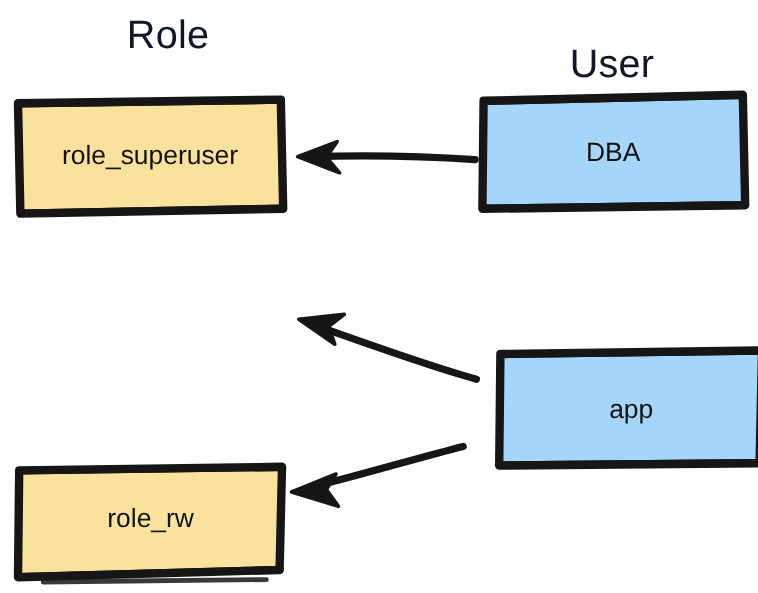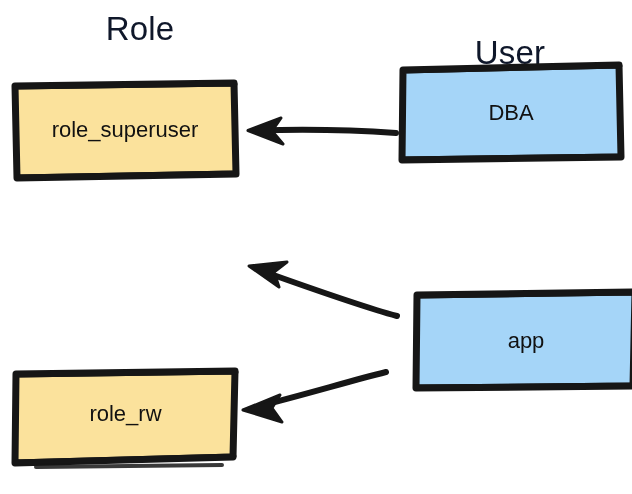--- a/index.html
+++ b/index.html
@@ -87,31 +87,31 @@
   <div class="node" id="node-role-superuser" style="left:12px; top:80px; width:226px; height:100px;">
     <svg width="226" height="100" viewBox="0 0 226 100">
       <path d="M 3 6 L 222 3 L 224 94 L 5 98 Z" fill="#FBE29C" stroke="#161616" stroke-width="7" stroke-linejoin="round" stroke-linecap="round"></path>
       <path d="M 4 7 L 223 4" fill="none" stroke="#161616" stroke-width="5" stroke-linecap="round"></path>
       <path d="M 6 97 L 221 93" fill="none" stroke="#161616" stroke-width="5" stroke-linecap="round"></path>
     </svg>
     <div class="node-label">role_superuser</div>
   </div>
 
 
-  <div class="node" id="node-role-rw" style="left:12px; top:368px; width:227px; height:102px;">
+  <div class="node" id="node-role-rw" style="left:12px; top:386px; width:227px; height:102px;">
     <svg width="227" height="102" viewBox="0 0 227 102">
       <path d="M 4 6 L 223 3 L 221 89 L 3 95 Z" fill="#FBE29C" stroke="#161616" stroke-width="7" stroke-linejoin="round" stroke-linecap="round"></path>
       <path d="M 5 7 L 224 4" fill="none" stroke="#161616" stroke-width="5" stroke-linecap="round"></path>
       <path d="M 4 94 L 222 88" fill="none" stroke="#161616" stroke-width="5" stroke-linecap="round"></path>
       <path d="M 24 99 L 210 97" fill="none" stroke="#161616" stroke-width="4" stroke-linecap="round" opacity="0.85"></path>
     </svg>
     <div class="node-label" style="height:92px;">role_rw</div>
   </div>
 
-  <div class="node" id="node-dba" style="left:398px; top:62px; width:226px; height:102px;">
+  <div class="node" id="node-dba" style="left:398px; top:76px; width:226px; height:102px;">
     <svg width="226" height="102" viewBox="0 0 226 102">
       <path d="M 5 8 L 221 3 L 223 95 L 4 98 Z" fill="#A5D5F8" stroke="#161616" stroke-width="7" stroke-linejoin="round" stroke-linecap="round"></path>
       <path d="M 6 9 L 222 4" fill="none" stroke="#161616" stroke-width="5" stroke-linecap="round"></path>
       <path d="M 5 97 L 222 94" fill="none" stroke="#161616" stroke-width="5" stroke-linecap="round"></path>
     </svg>
     <div class="node-label">DBA</div>
   </div>
 
   <div class="node" id="node-app" style="left:398px; top:288px; width:226px; height:106px;margin-left:15px;">
     <svg width="226" height="106" viewBox="0 0 226 106">

